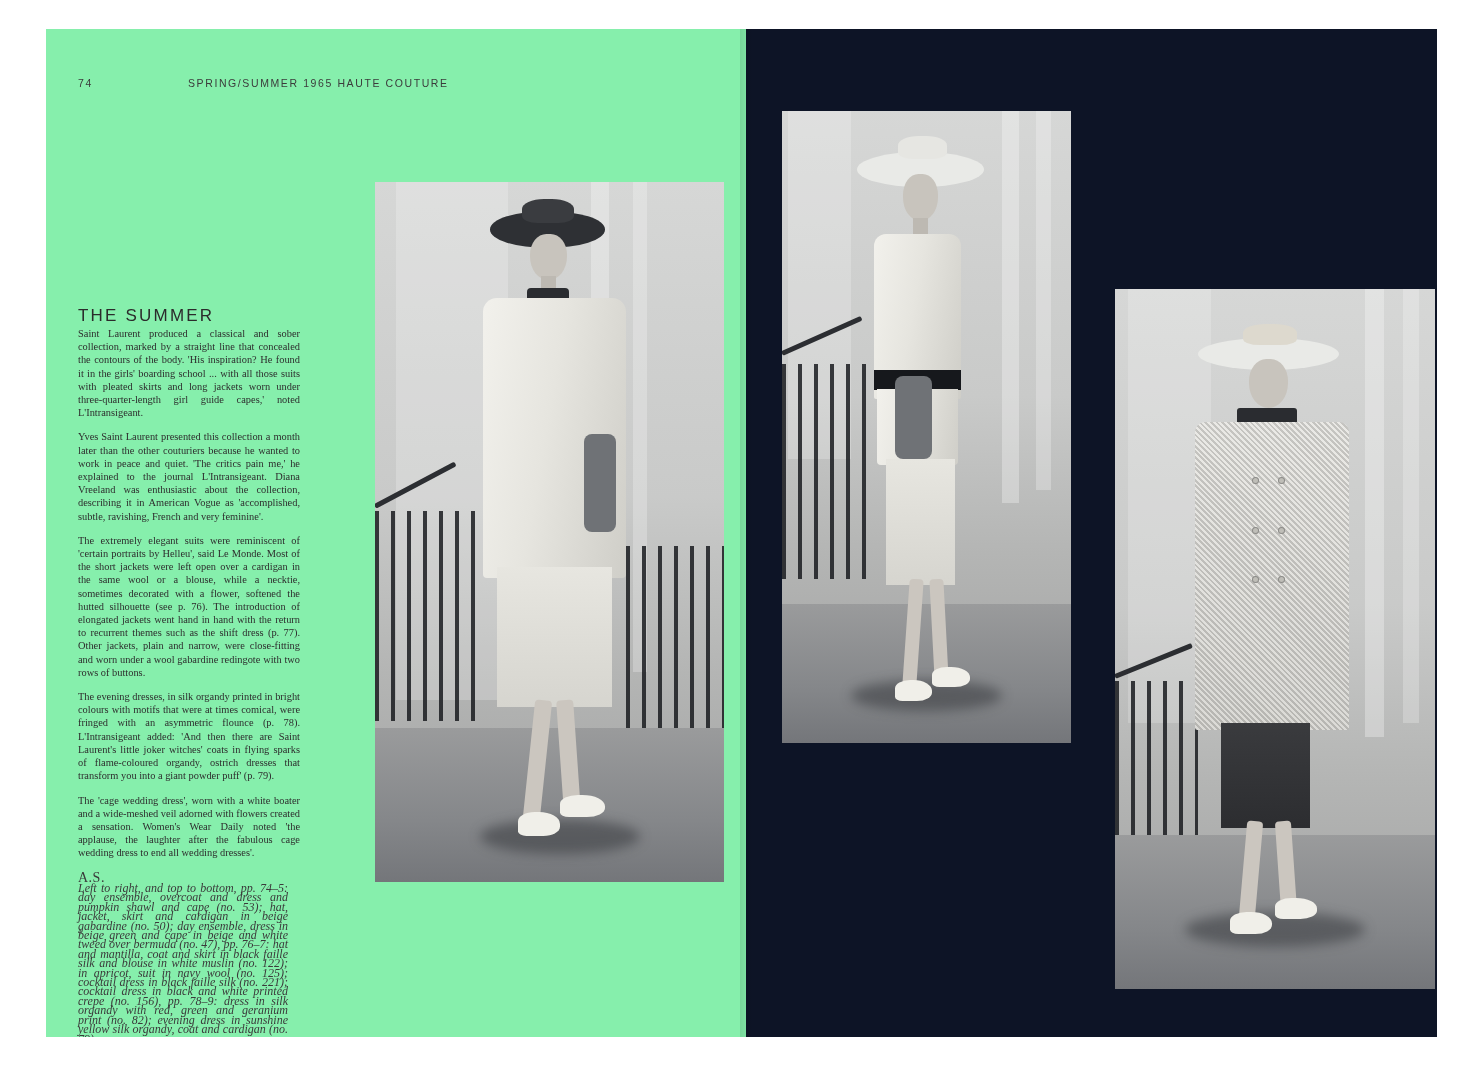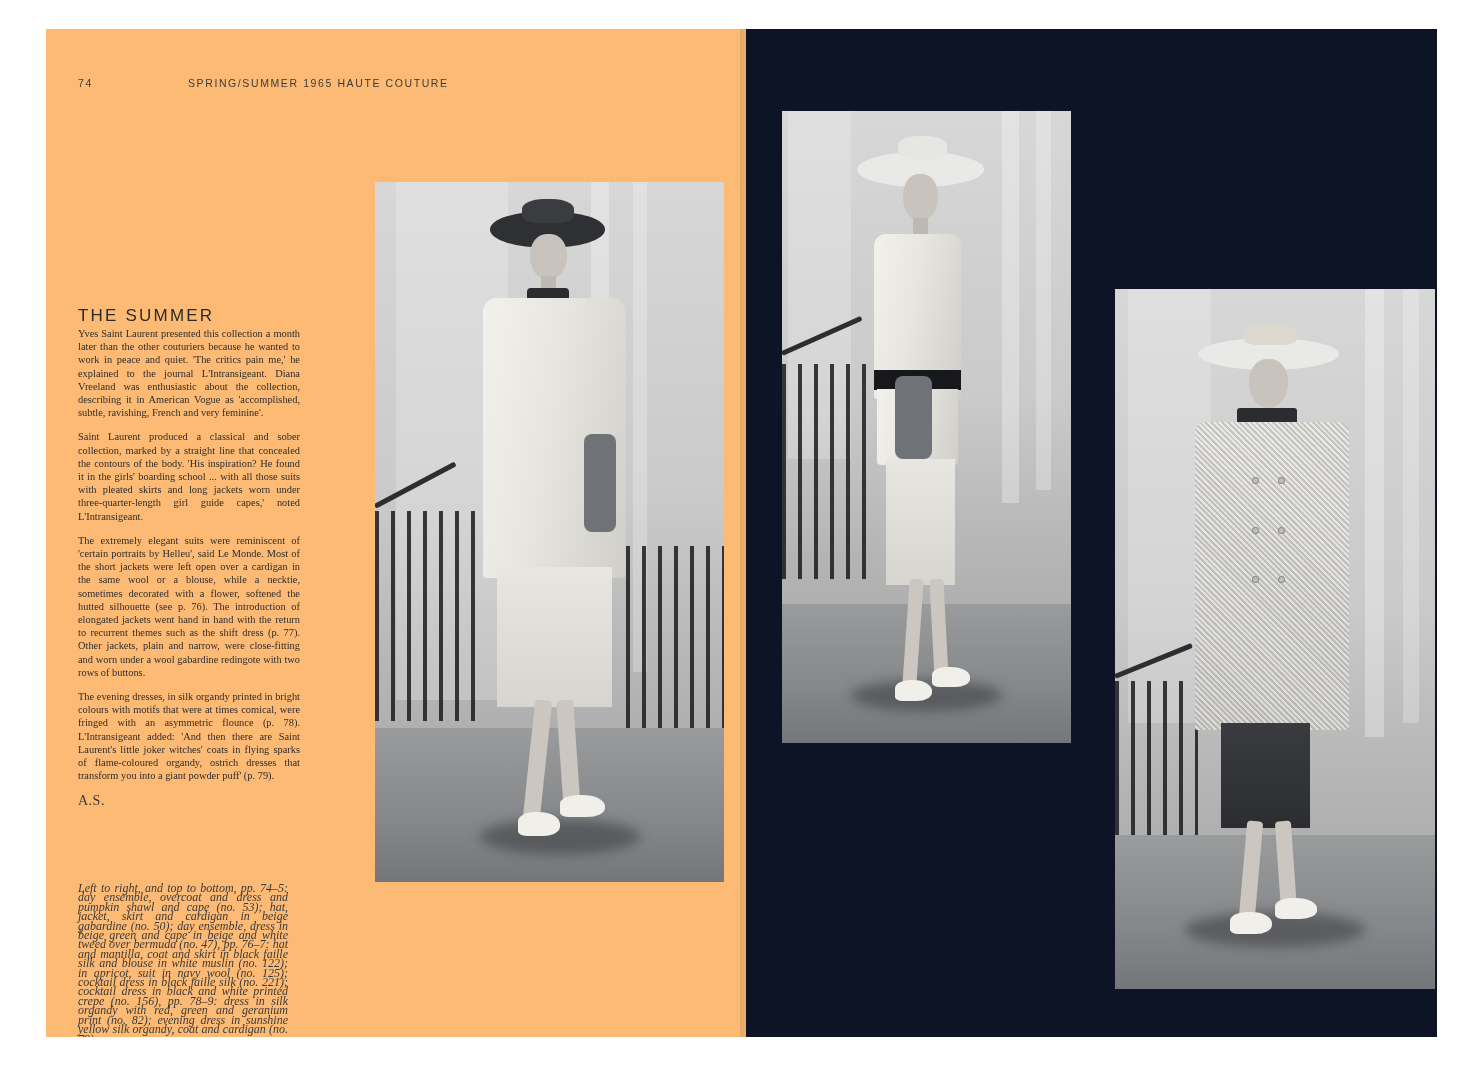--- a/index.html
+++ b/index.html
@@ -19,21 +19,21 @@
     height: 1072px;
     background: #ffffff;
   }
   
   .page-left {
     position: absolute;
     left: 46px;
     top: 29px;
     width: 700px;
     height: 1008px;
-    background: #fdba74;
+    background: #86efac;
     overflow: hidden;
   }
   
   .page-right {
     position: absolute;
     left: 746px;
     top: 29px;
     width: 691px;
     height: 1008px;
     background: #0d1426;
@@ -214,24 +214,25 @@
 
   <div class="page-left">
 
     <div class="running-head">
       <span class="folio">74</span><span>SPRING/SUMMER 1965 HAUTE COUTURE</span>
     </div>
 
     <h1 class="section-title">THE SUMMER</h1>
 
     <div class="body-col">
+      <p>Saint Laurent produced a classical and sober collection, marked by a straight line that concealed the contours of the body. 'His inspiration? He found it in the girls' boarding school ... with all those suits with pleated skirts and long jackets worn under three-quarter-length girl guide capes,' noted L'Intransigeant.</p>
       <p>Yves Saint Laurent presented this collection a month later than the other couturiers because he wanted to work in peace and quiet. 'The critics pain me,' he explained to the journal L'Intransigeant. Diana Vreeland was enthusiastic about the collection, describing it in American Vogue as 'accomplished, subtle, ravishing, French and very feminine'.</p>
-      <p>Saint Laurent produced a classical and sober collection, marked by a straight line that concealed the contours of the body. 'His inspiration? He found it in the girls' boarding school ... with all those suits with pleated skirts and long jackets worn under three-quarter-length girl guide capes,' noted L'Intransigeant.</p>
       <p>The extremely elegant suits were reminiscent of 'certain portraits by Helleu', said Le Monde. Most of the short jackets were left open over a cardigan in the same wool or a blouse, while a necktie, sometimes decorated with a flower, softened the hutted silhouette (see p. 76). The introduction of elongated jackets went hand in hand with the return to recurrent themes such as the shift dress (p. 77). Other jackets, plain and narrow, were close-fitting and worn under a wool gabardine redingote with two rows of buttons.</p>
       <p>The evening dresses, in silk organdy printed in bright colours with motifs that were at times comical, were fringed with an asymmetric flounce (p. 78). L'Intransigeant added: 'And then there are Saint Laurent's little joker witches' coats in flying sparks of flame-coloured organdy, ostrich dresses that transform you into a giant powder puff' (p. 79).</p>
+      <p>The 'cage wedding dress', worn with a white boater and a wide-meshed veil adorned with flowers created a sensation. Women's Wear Daily noted 'the applause, the laughter after the fabulous cage wedding dress to end all wedding dresses'.</p>
       <p class="initials">A.S.</p>
     </div>
 
     <div class="caption-block">Left to right, and top to bottom, pp. 74–5: day ensemble, overcoat and dress and pumpkin shawl and cape (no. 53); hat, jacket, skirt and cardigan in beige gabardine (no. 50); day ensemble, dress in beige green and cape in beige and white tweed over bermuda (no. 47), pp. 76–7: hat and mantilla, coat and skirt in black faille silk and blouse in white muslin (no. 122); in apricot, suit in navy wool (no. 125); cocktail dress in black faille silk (no. 221); cocktail dress in black and white printed crepe (no. 156), pp. 78–9: dress in silk organdy with red, green and geranium print (no. 82); evening dress in sunshine yellow silk organdy, coat and cardigan (no. 79).</div>
 
     <div class="photo photo-1">
       <div class="scene">
         <div class="wall-panel" style="left:6%; top:0; width:32%; height:74%; background:rgba(255,255,255,0.22);"></div>
         <div class="wall-panel" style="left:62%; top:0; width:5%; height:72%; background:rgba(255,255,255,0.30);"></div>
         <div class="wall-panel" style="left:74%; top:0; width:4%; height:70%; background:rgba(255,255,255,0.25);"></div>

